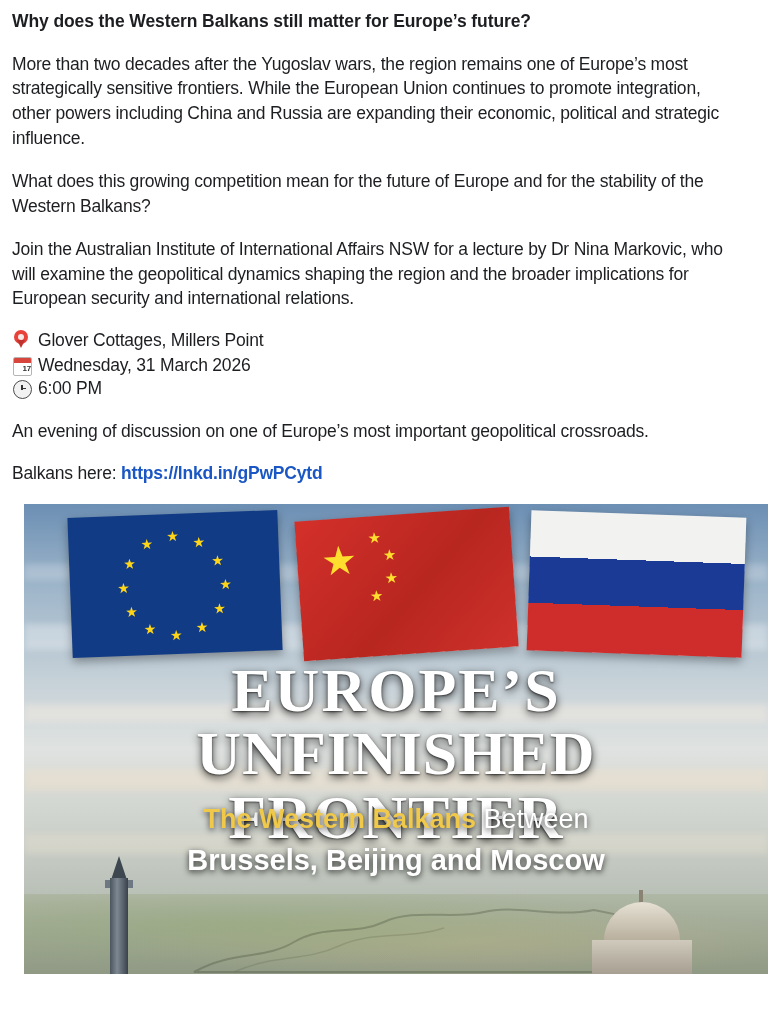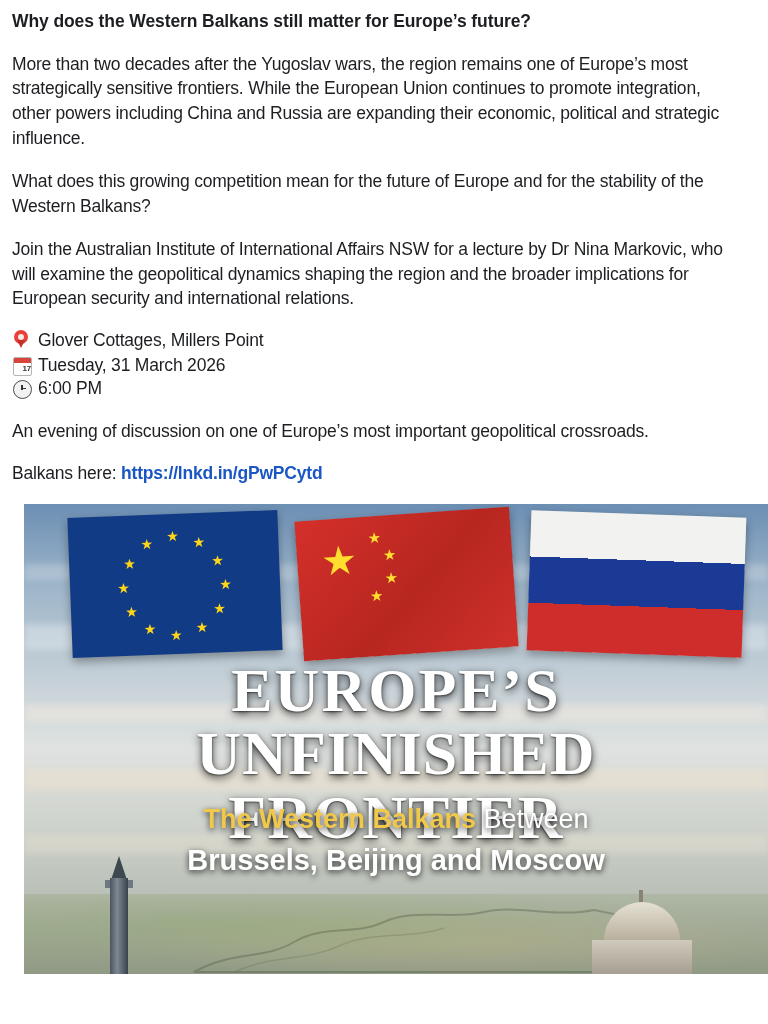--- a/index.html
+++ b/index.html
@@ -373,21 +373,21 @@
     <div class="detail-row">
       <span class="emoji">
         <span class="pin-icon"><span class="head"></span><span class="dot"></span><span class="tip"></span></span>
       </span>
       <span>Glover Cottages, Millers Point</span>
     </div>
     <div class="detail-row">
       <span class="emoji">
         <span class="cal-icon"><span class="top"></span><span class="num">17</span></span>
       </span>
-      <span>Tuesday, 31 March 2026</span>
+      <span>Wednesday, 31 March 2026</span>
     </div>
     <div class="detail-row">
       <span class="emoji">
         <span class="clock-icon"><span class="hand-h"></span><span class="hand-m"></span></span>
       </span>
       <span>6:00 PM</span>
     </div>
   </div>
 
   <div class="para">An evening of discussion on one of Europe’s most important geopolitical crossroads.</div>

